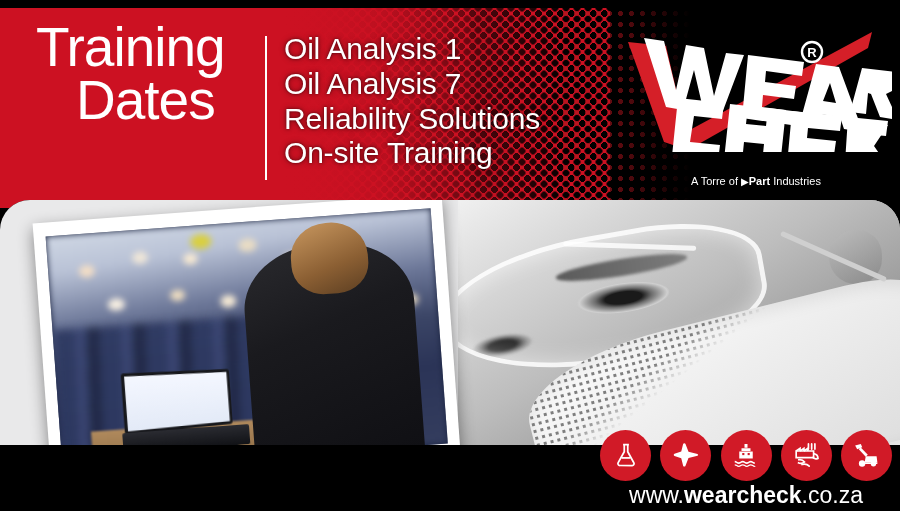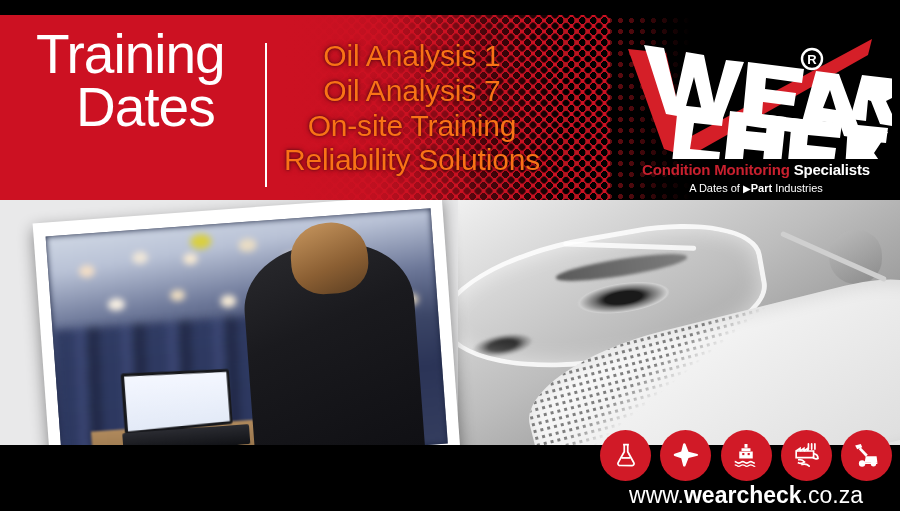--- a/index.html
+++ b/index.html
@@ -3,21 +3,21 @@
 <meta charset="utf-8">
 <style>
   html,body{margin:0;padding:0;background:#222;}
   *{box-sizing:border-box;}
   .banner{
     position:relative;width:900px;height:511px;overflow:hidden;
     font-family:"Liberation Sans",sans-serif;background:#000;
   }
 
   
-  .header{position:absolute;left:0;top:15px;width:900px;height:200px;background:#000;overflow:hidden;}
+  .header{position:absolute;left:0;top:8px;width:900px;height:200px;background:#000;overflow:hidden;}
   .header-red{position:absolute;left:0;top:0;width:470px;height:200px;background:#cc1122;}
   
   .halftone{
     position:absolute;left:280px;top:0;width:330px;height:200px;
     background-color:#cc1122;
     background-image:
       radial-gradient(circle at 50% 50%, #000 44%, rgba(0,0,0,0) 46%),
       radial-gradient(circle at 50% 50%, #000 44%, rgba(0,0,0,0) 46%);
     background-size:11px 11px, 11px 11px;
     background-position:0 0, 5.5px 5.5px;
@@ -37,38 +37,38 @@
     mask-image:linear-gradient(to right, #000 0%, rgba(0,0,0,.5) 55%, rgba(0,0,0,0) 100%);
   }
 
   .hl-title{position:absolute;left:36px;top:14px;width:215px;color:#fff;line-height:.92;}
   .hl-t1{font-size:55px;font-weight:300;letter-spacing:-1px;display:block;}
   .hl-t2{font-size:55px;font-weight:400;letter-spacing:-1px;display:block;margin-top:2px;margin-left:40px;}
   .hl-t3{font-size:50px;font-weight:700;letter-spacing:-1px;display:block;margin-top:3px;}
 
   .divider{position:absolute;left:265px;top:28px;width:2px;height:144px;background:#fff;}
 
-  .courses{position:absolute;left:284px;top:24px;color:#f97316;line-height:1.16;text-align:center;}
+  .courses{position:absolute;left:284px;top:24px;color:#ffffff;line-height:1.16;}
   .course{font-size:30px;font-weight:300;letter-spacing:-.2px;white-space:nowrap;
           text-shadow:0 0 3px rgba(0,0,0,.55), 0 0 6px rgba(0,0,0,.4);}
 
   
   .logo{position:absolute;left:620px;top:16px;width:272px;height:172px;}
   .logo svg{position:absolute;left:0;top:0;}
   .logo-tag{position:absolute;left:0;top:130px;width:272px;text-align:center;
             font-size:15px;font-weight:600;white-space:nowrap;letter-spacing:-.2px;}
   .tag-red{color:#c8202e;}
   .tag-white{color:#fff;}
   .logo-sub{position:absolute;left:0;top:151px;width:272px;text-align:center;
             font-size:11px;color:#fff;white-space:nowrap;}
   .logo-sub .tri{font-size:10px;}
   .logo-sub b{font-weight:700;}
 
   
-  .body-area{position:absolute;left:0;top:200px;width:900px;height:311px;background:#000;overflow:hidden;}
+  .body-area{position:absolute;left:0;top:200px;width:900px;height:311px;background:#000;overflow:hidden;border-radius:30px;}
   .left-bg{position:absolute;left:0;top:0;width:470px;height:247px;background:#e9e9ea;}
   .black-floor{position:absolute;left:0;top:245px;width:900px;height:66px;background:#000;}
 
   
   .photo-right{position:absolute;left:458px;top:0;width:442px;height:247px;overflow:hidden;background:#d8d8d8;}
   .photo-right .pr-inner{position:absolute;inset:0;filter:grayscale(1);}
 
   
   .polaroid{
     position:absolute;left:42px;top:8px;width:410px;height:272px;
@@ -172,22 +172,22 @@
     <div class="hl-title">
       <span class="hl-t1">Training</span>
       <span class="hl-t2">Dates</span>
     </div>
 
     <div class="divider"></div>
 
     <div class="courses">
       <div class="course">Oil Analysis 1</div>
       <div class="course">Oil Analysis 7</div>
+      <div class="course">Reliability Solutions</div>
       <div class="course">On-site Training</div>
-      <div class="course">Reliability Solutions</div>
     </div>
 
     <div class="logo">
       <svg width="272" height="128" viewBox="0 0 272 128">
 
         <path d="M8 18 L46 22 L66 108 L252 8 L248 24 L68 126 L44 118 Z" fill="#d51f28"></path>
 
         <g fill="#ffffff">
           <path d="M24 14 L44 17 L56 66 L66 21 L84 24 L94 72 L106 29 L124 31 L101 92 L84 89 L74 46 L63 86 L46 83 Z"></path>
           <path d="M128 31 L184 38 L182 52 L146 47 L145 58 L176 62 L174 75 L143 71 L142 83 L180 88 L178 102 L122 94 Z"></path>
@@ -199,26 +199,22 @@
         <text x="192" y="33" font-family="Liberation Sans, sans-serif" font-size="13" font-weight="700" fill="#ffffff" text-anchor="middle">R</text>
 
         <g fill="#ffffff">
           <path d="M58 74 L104 79 L102 95 L74 92 L70 118 L100 121 L98 137 L52 132 Z"></path>
           <path d="M110 80 L128 82 L126 100 L146 102 L148 84 L166 86 L160 142 L142 140 L144 120 L124 118 L122 138 L104 136 Z"></path>
           <path d="M172 87 L222 92 L220 107 L188 104 L187 114 L216 117 L214 131 L185 128 L184 139 L218 142 L216 157 L166 152 Z"></path>
           <path d="M228 93 L268 97 L266 112 L244 110 L242 140 L266 142 L264 158 L224 154 Z"></path>
           <path d="M246 99 L268 101 L254 122 L272 148 L250 146 L236 123 Z"></path>
         </g>
       </svg>
-      <div class="logo-tag">
-        <span class="tag-red">Condition Monitoring</span>
-        <span class="tag-white">Specialists</span>
-      </div>
       <div class="logo-sub">
-        <span>A Dates of</span>
+        <span>A Torre of</span>
         <span class="tri">▶</span><b>Part</b>
         <span>Industries</span>
       </div>
     </div>
   </div>
 
   <div class="body-area">
     <div class="left-bg"></div>
 
     <div class="photo-right">

